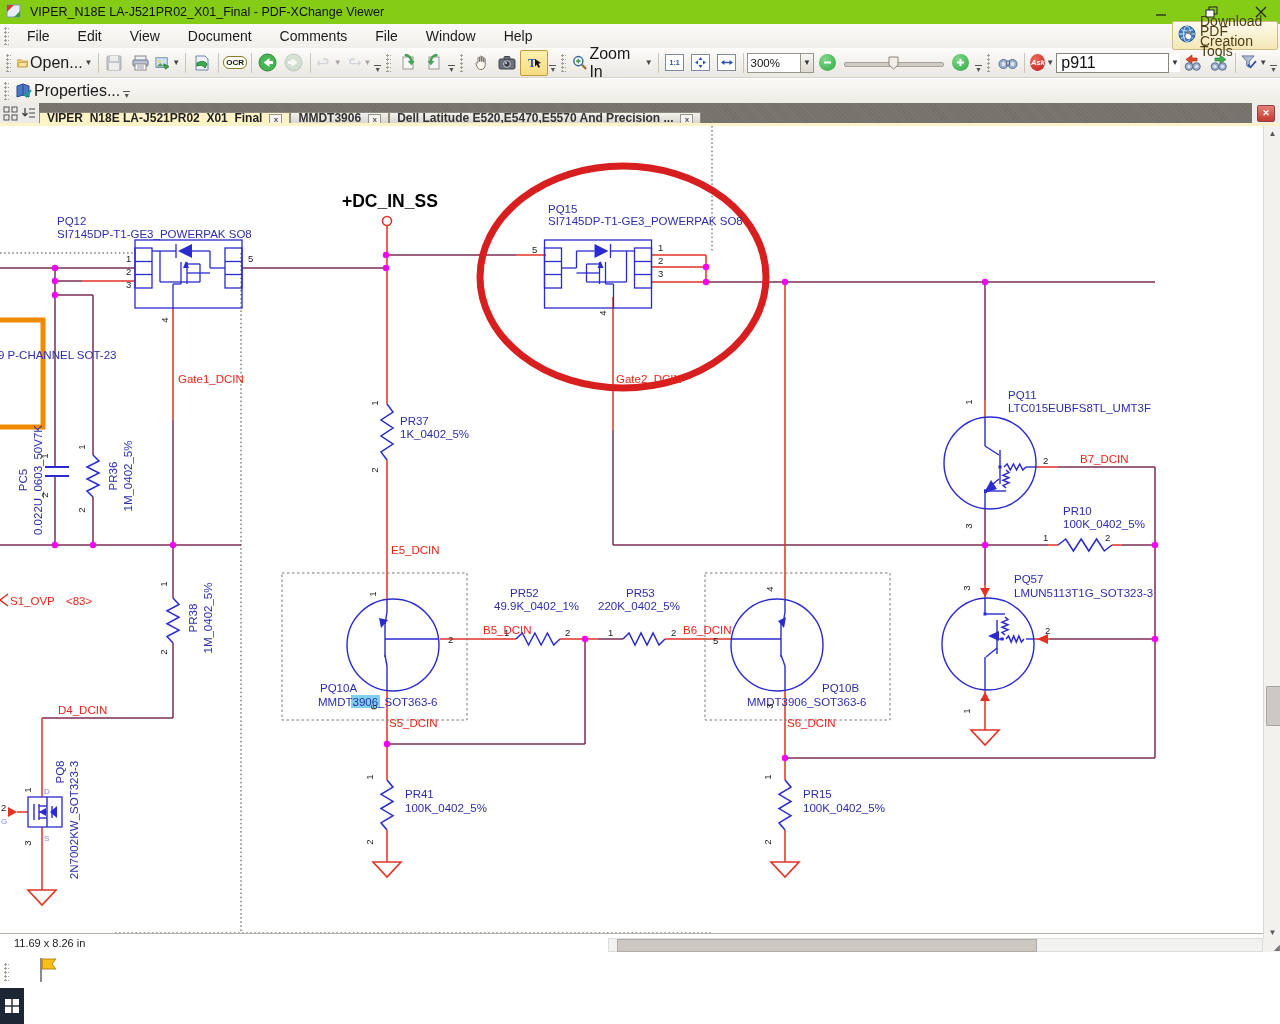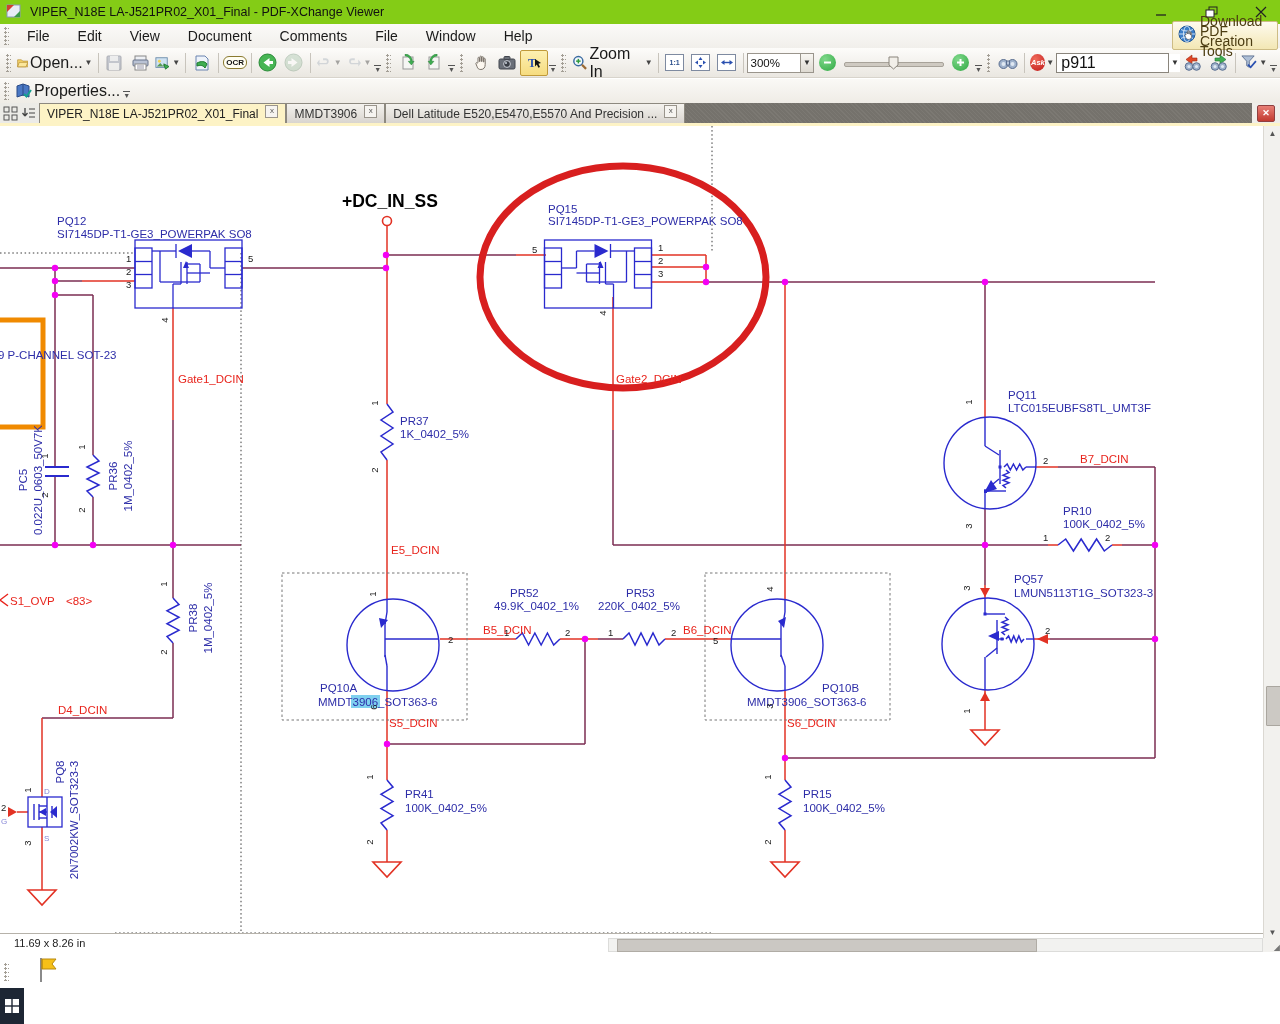--- a/index.html
+++ b/index.html
@@ -52,21 +52,21 @@
            font-size:7px;color:#2b4f8c;font-weight:bold;}
   
   .propsrow{position:absolute;top:79px;left:0;width:1280px;height:24px;
             background:linear-gradient(#faf9f6,#efece6);display:flex;align-items:center;}
   
   .tabbar{position:absolute;top:103px;left:0;width:1280px;height:20px;background:#75726c;
           background-image:repeating-linear-gradient(45deg,rgba(255,255,255,.05) 0 1px,transparent 1px 3px);
           display:flex;align-items:stretch;}
   .tabtools{background:#ecebe7;display:flex;align-items:center;padding:0 3px;gap:3px;}
   .tab{display:flex;align-items:center;font-size:12px;color:#222;padding:0 7px;border:1px solid #8d897f;
-       border-bottom:none;margin-top:0px;white-space:nowrap;}
+       border-bottom:none;margin-top:9px;white-space:nowrap;font-weight:bold;}
   .tab.active{background:#fdf3c6;}
   .tab.inactive{background:linear-gradient(#f4f2ee,#d9d5cf);color:#333;}
   .tclose{width:11px;height:11px;border:1px solid #9a958c;background:#f6f4f0;color:#555;font-size:8px;
           line-height:9px;text-align:center;margin-left:7px;align-self:flex-start;margin-top:1px;}
   .docclosewrap{margin-left:auto;background:#f0eeea;display:flex;align-items:center;padding:0 5px;}
   .docclose{width:16px;height:15px;border:1px solid #8f4040;border-radius:2px;color:#fff;font-size:9px;font-weight:bold;
             background:linear-gradient(#e87f76,#c23a30);display:flex;align-items:center;justify-content:center;}
   .tabstrip{position:absolute;top:123px;left:0;width:1280px;height:3px;background:#fdf3c6;}
   
   .docarea{position:absolute;top:126px;left:0;width:1263px;height:807px;background:#fff;overflow:hidden;}

